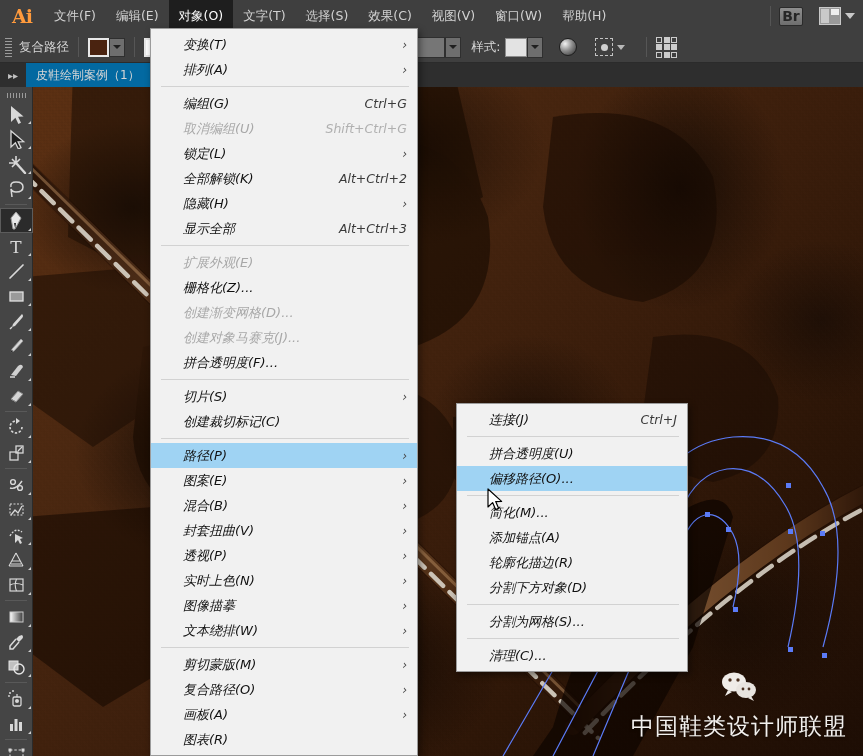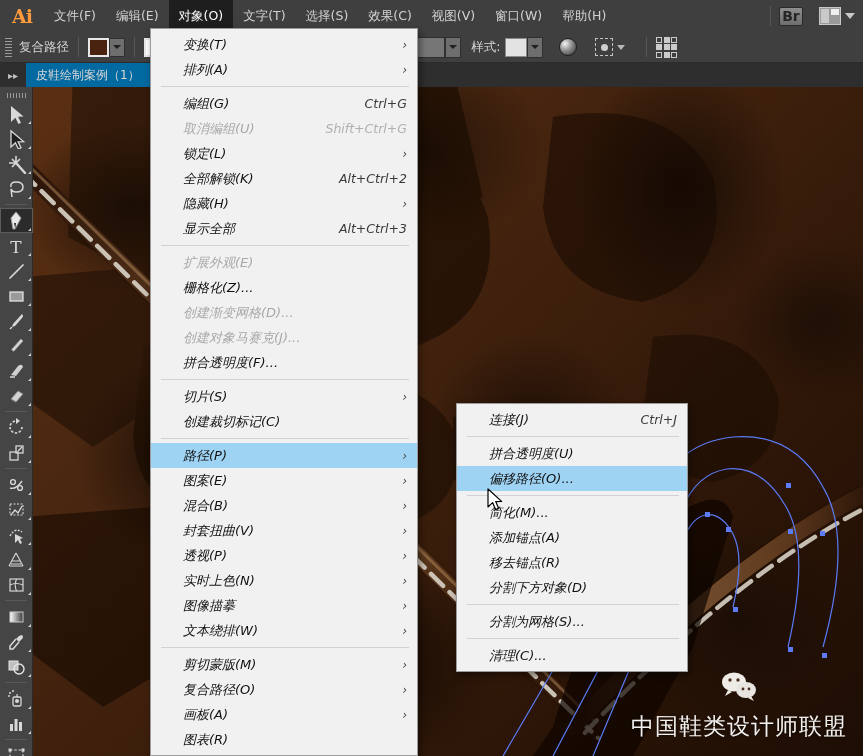--- a/index.html
+++ b/index.html
@@ -635,21 +635,21 @@
         <span>偏移路径(O)...</span>
       </div>
       <div class="mi-sep"></div>
       <div class="mi">
         <span>简化(M)...</span>
       </div>
       <div class="mi">
         <span>添加锚点(A)</span>
       </div>
       <div class="mi">
-        <span>移去锚点(R)</span>
+        <span>轮廓化描边(R)</span>
       </div>
       <div class="mi">
         <span>分割下方对象(D)</span>
       </div>
       <div class="mi-sep"></div>
       <div class="mi">
         <span>分割为网格(S)...</span>
       </div>
       <div class="mi-sep"></div>
       <div class="mi">

